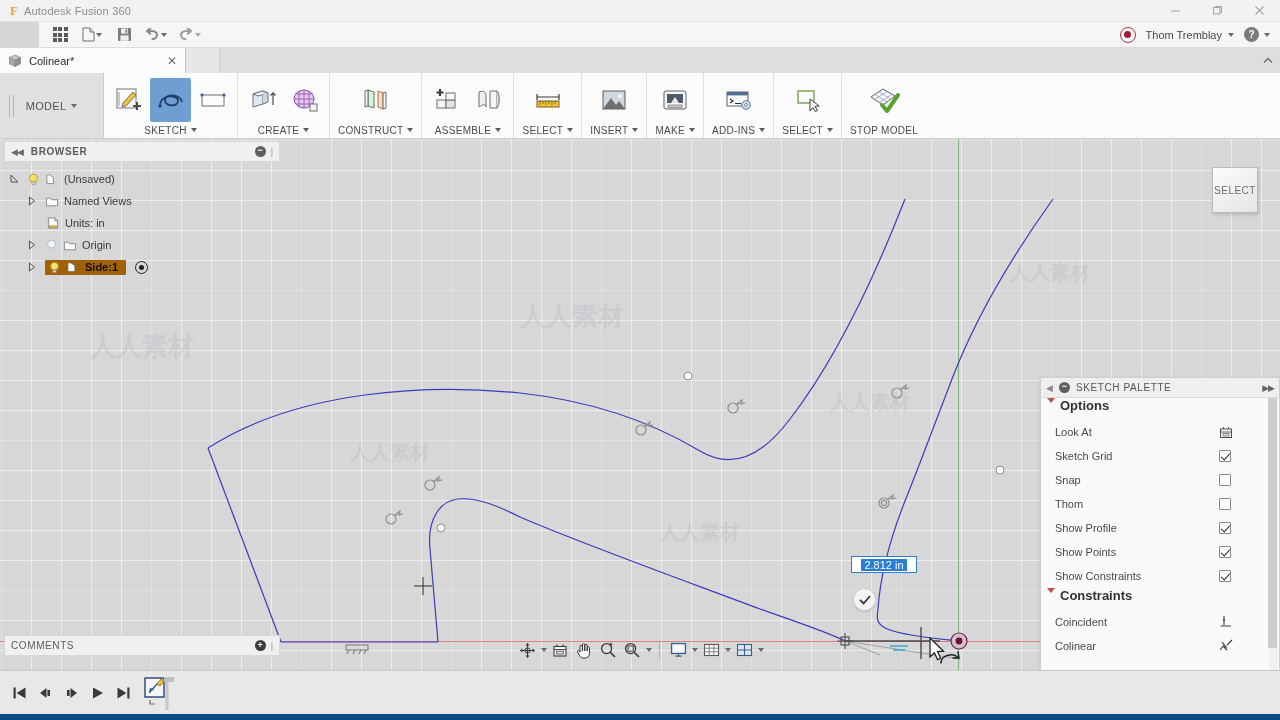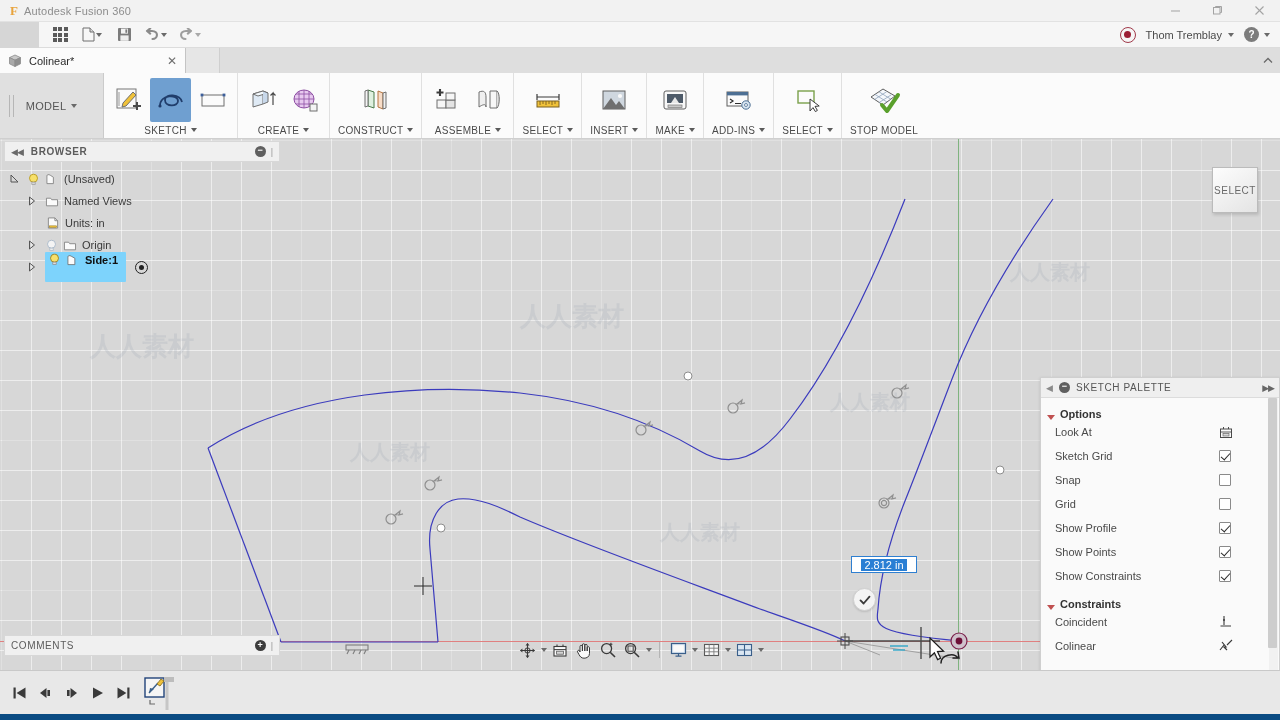--- a/index.html
+++ b/index.html
@@ -114,38 +114,38 @@
   .ph-arrows { font-size:9px; color:#6a6a6a; letter-spacing:-1px; }
   .ph-right { margin-left:auto; display:flex; align-items:center; gap:5px; }
   .minus-circ { width:11px;height:11px;border-radius:50%;background:#5f5f5f;color:#fff;
      font-size:9px;line-height:9px;text-align:center;font-weight:bold;}
   .tree { padding:6px 0 0 6px; }
   .trow { height:22px; display:flex; align-items:center; gap:5px; padding-left:2px; }
   .trow .twist { width:12px; text-align:center; color:#555; font-size:8px; }
   .bulb { width:13px; height:13px; }
   .ficon { width:14px; height:12px; }
   .tlabel { font-size:11px; color:#3a3a3a; }
-  .sel-bg { background:#7dd3fc; border-radius:1px; padding:1px 8px 16px 3px;
+  .sel-bg { background:#a16207; border-radius:1px; padding:1px 8px 1px 3px;
      display:flex; align-items:center; gap:5px; }
   .target-ico { width:13px;height:13px;border-radius:50%;border:1.5px solid #222;display:flex;
      align-items:center;justify-content:center;margin-left:4px;}
   .target-ico i { width:5px;height:5px;border-radius:50%;background:#222;display:block;}
 
   
   .palette { position:absolute; right:0; top:238px; width:240px; height:420px;
      background:#fafafa; border:1px solid #cfcfcf; box-shadow:0 1px 3px rgba(0,0,0,.12);
      display:flex; flex-direction:column; }
   .pal-head { height:20px; background:#efefef; border-bottom:1px solid #dcdcdc;
      display:flex; align-items:center; gap:6px; padding:0 5px; }
   .pal-title { font-size:10px; color:#555; letter-spacing:.6px; }
   .pal-grip { color:#8a8a8a; font-size:9px; }
   .pal-right { margin-left:auto; font-size:9px; color:#666; letter-spacing:-1px;}
   .pal-body { flex:1; overflow:hidden; position:relative; }
-  .sect-head { height:22px; display:flex; align-items:flex-end; gap:5px; padding-left:6px;
-     font-size:11px; font-weight:bold; color:#333; }
+  .sect-head { height:22px; display:flex; align-items:flex-start; gap:5px; padding-left:6px;
+     font-size:13px; font-weight:bold; color:#333; }
   .sect-tri { width:0;height:0;border-left:4px solid transparent;border-right:4px solid transparent;
      border-top:5px solid #c05050; }
   .prow { height:24px; display:flex; align-items:center; padding:0 0 0 14px; }
   .prow .plabel { font-size:11px; color:#4a4a4a; flex:1; }
   .pctl { width:60px; display:flex; justify-content:flex-start; }
   .chk { width:12px;height:12px;border:1px solid #8a8a8a; background:#fff; border-radius:1px;
      position:relative; }
   .chk.on::after { content:""; position:absolute; left:3px; top:0px; width:4px; height:8px;
      border:solid #2a2a2a; border-width:0 1.6px 1.6px 0; transform:rotate(42deg); }
   .pal-scrollbar { position:absolute; right:1px; top:0; bottom:0; width:9px; background:#f1f1f1; }
@@ -737,21 +737,21 @@
         </div>
 
         <div class="prow">
           <span class="plabel">Snap</span>
           <span class="pctl">
               <span class="chk"></span>
             </span>
         </div>
 
         <div class="prow">
-          <span class="plabel">Grid</span>
+          <span class="plabel">Thom</span>
           <span class="pctl">
               <span class="chk"></span>
             </span>
         </div>
 
         <div class="prow">
           <span class="plabel">Show Profile</span>
           <span class="pctl">
               <span class="chk on"></span>
             </span>

